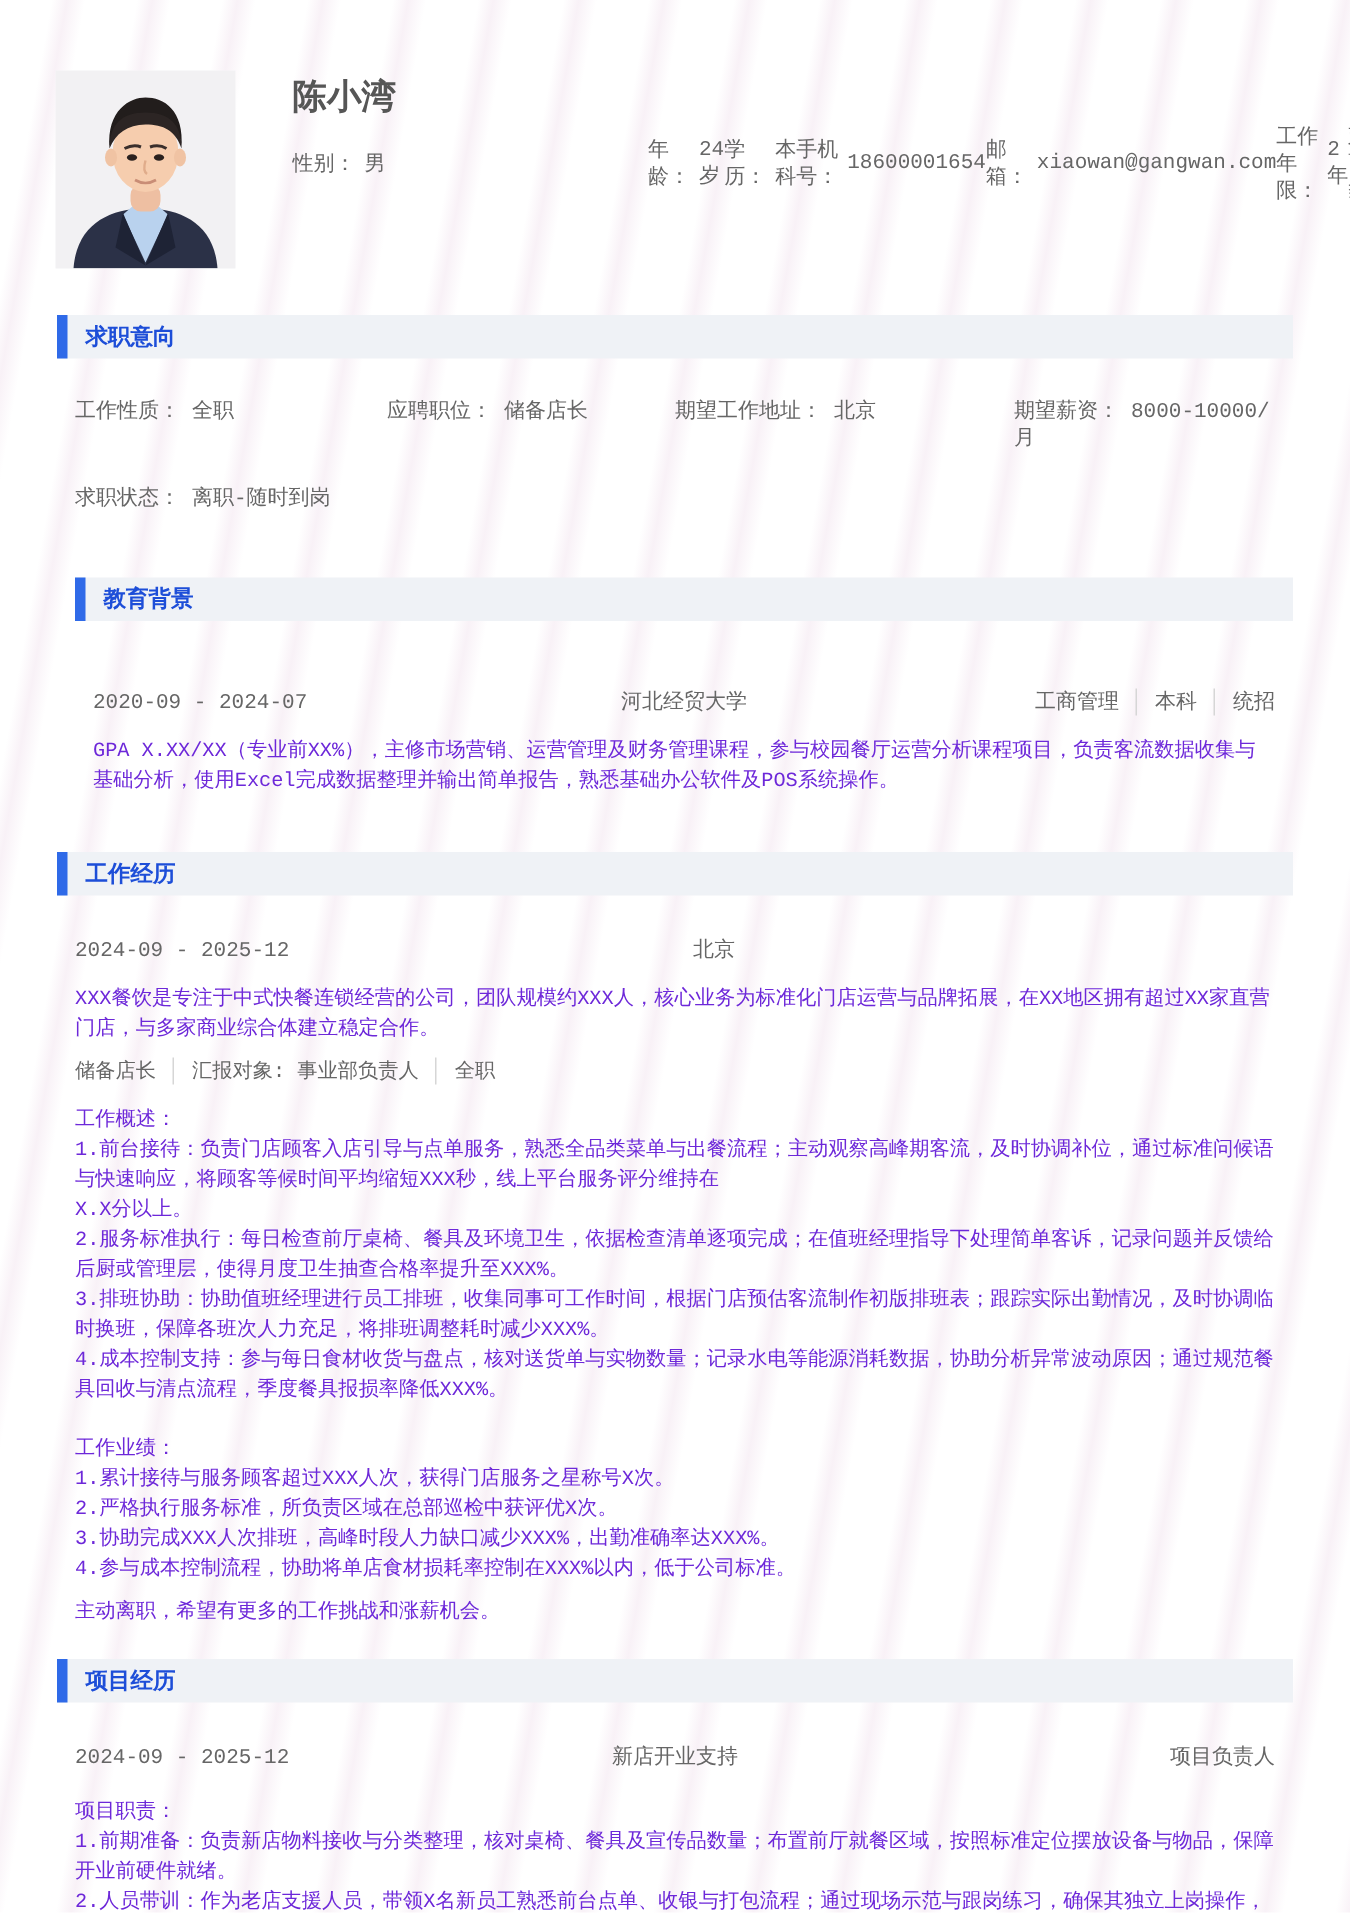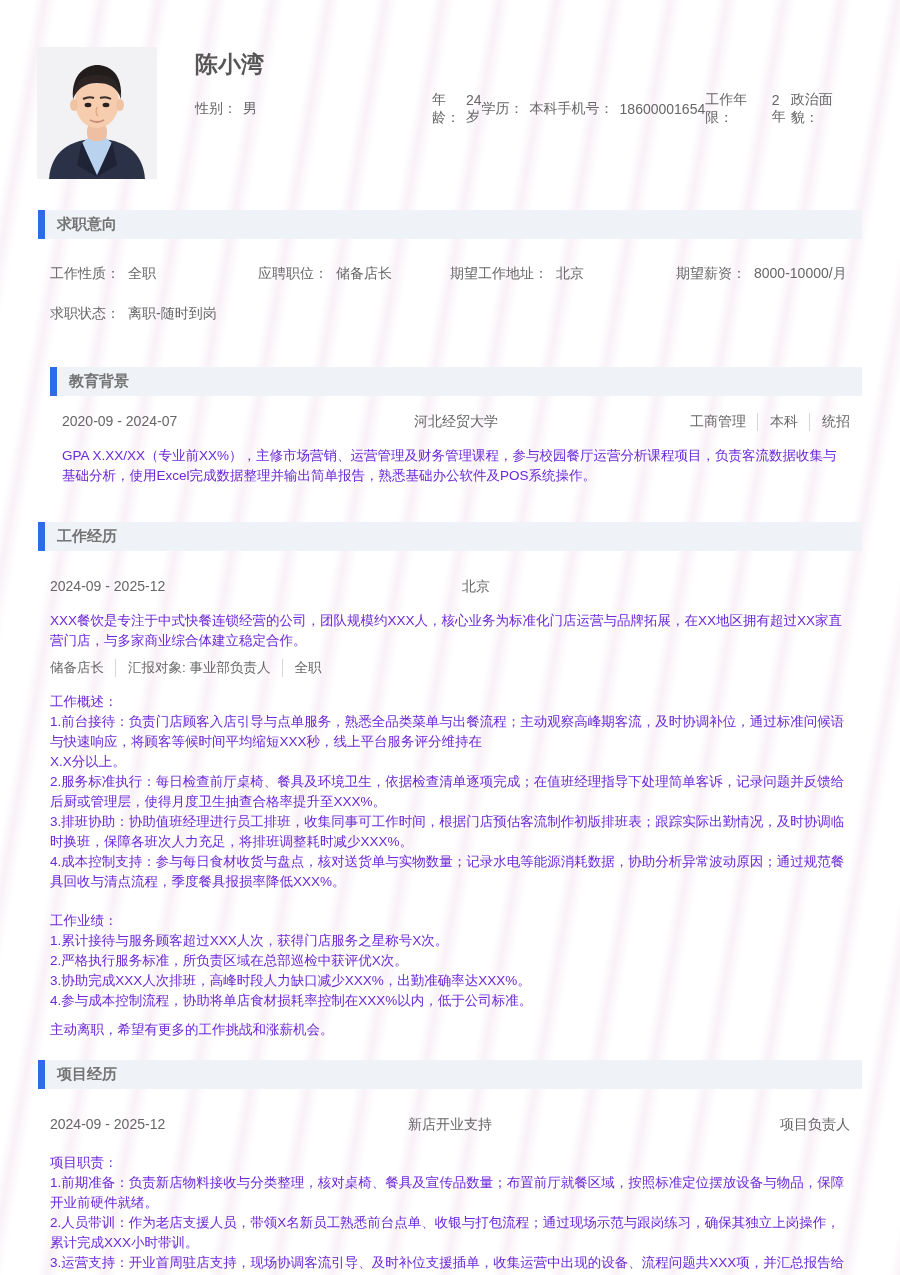--- a/index.html
+++ b/index.html
@@ -10,21 +10,21 @@
     color: #666;
     background-color: #ffffff;
     background-image: repeating-linear-gradient(
       100deg,
       rgba(243,230,240,0.0) 0px,
       rgba(243,230,240,0.0) 34px,
       rgba(243,230,240,0.55) 44px,
       rgba(243,230,240,0.0) 56px
     );
   }
-  .page { width: 900px; height: 1123px; position: relative; }
+  .page { width: 900px; height: 1123px; position: relative; font-family: Liberation Mono, monospace; }
 
   
   .header { padding: 47px 38px 0 37px; display: flex; }
   .photo {
     width: 120px; height: 132px; flex: 0 0 120px;
     background: #f4f4f6; overflow: hidden;
   }
   .header-right { margin-left: 38px; flex: 1; padding-top: 0; }
   .name { font-size: 23px; font-weight: bold; color: #565656; padding-top: 2px; }
   .info-grid {
@@ -40,21 +40,21 @@
 
   
   .section { margin-top: 0; }
   .sec-bar {
     margin: 0 38px; height: 29px;
     background: #eff2f6;
     border-left: 7px solid #2f6ae8;
     display: flex; align-items: center;
     padding-left: 12px;
   }
-  .sec-title { color: #737373; font-size: 15px; font-weight: bold; }
+  .sec-title { color: #1d4ed8; font-size: 15px; font-weight: bold; }
   .sec-body { margin: 0 38px; padding: 0 12px; }
 
   
   .intent-row1 {
     margin-top: 26px;
     display: grid;
     grid-template-columns: 208px 192px 226px 1fr;
     font-size: 14px;
   }
   .intent-row1 .intent-item:last-child { }
@@ -131,20 +131,24 @@
           </div>
         <div class="info-item">
             <span class="lbl">学历：</span>
             <span class="val">本科</span>
           </div>
         <div class="info-item">
             <span class="lbl">手机号：</span>
             <span class="val">18600001654</span>
           </div>
         <div class="info-item">
+            <span class="lbl">邮箱：</span>
+            <span class="val">xiaowan@gangwan.com</span>
+          </div>
+        <div class="info-item">
             <span class="lbl">工作年限：</span>
             <span class="val">2年</span>
           </div>
         <div class="info-item">
             <span class="lbl">政治面貌：</span>
           </div>
 
       </div>
     </div>
   </div>
@@ -164,21 +168,21 @@
         <span class="lbl">求职状态：</span><span>离职-随时到岗</span>
       </div>
     </div>
   </div>
 
   <div class="section" style="margin-top: 44px; padding-left: 12px;">
     <div class="sec-bar">
       <span class="sec-title">教育背景</span>
     </div>
     <div class="sec-body">
-      <div class="exp-row" style="margin-top: 17px;">
+      <div class="exp-row" style="margin-top: 45px;">
         <span class="left">2020-09 - 2024-07</span>
         <span class="center">河北经贸大学</span>
         <span class="right"><span class="tags">
               <span class="tag">工商管理</span>
               <span class="tag">本科</span>
               <span class="tag">统招</span>
             </span></span>
       </div>
       <div class="para" style="margin-top: 15px;">GPA X.XX/XX（专业前XX%），主修市场营销、运营管理及财务管理课程，参与校园餐厅运营分析课程项目，负责客流数据收集与基础分析，使用Excel完成数据整理并输出简单报告，熟悉基础办公软件及POS系统操作。</div>
     </div>

